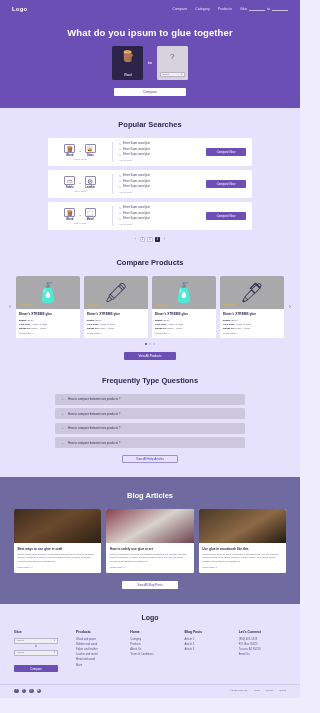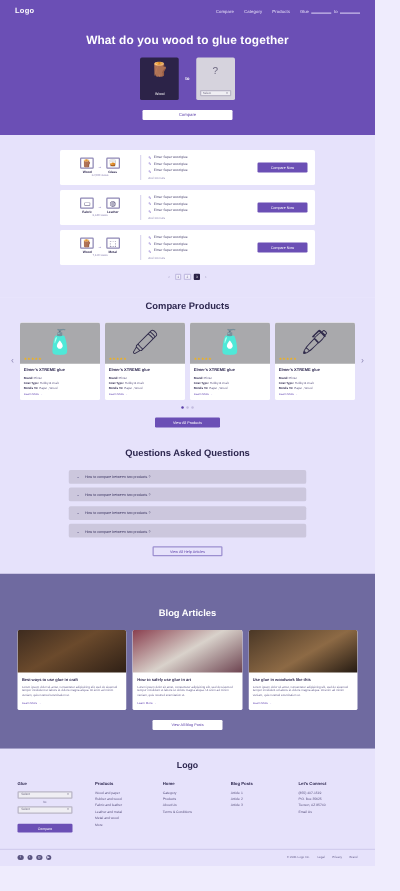--- a/index.html
+++ b/index.html
@@ -134,21 +134,21 @@
   
   .faqs { width: 190px; margin: 0 auto; display: flex; flex-direction: column; gap: 3.5px; }
   .faq {
     background: #ccc7dd; border-radius: 1.5px; height: 11px;
     display: flex; align-items: center; gap: 4px; padding: 0 6px;
   }
   .faq .chv { font-size: 3.5px; color: #5f5886; }
   .faq .q { font-size: 2.9px; color: #3a3460; }
 
   
-  .sec-blog { background: #6f6aa0; padding: 27px 0 15px; }
+  .sec-blog { background: #6f6aa0; padding: 14px 0 15px; }
   .sec-blog .sec-title { color: #fff; }
   .blogs { display: flex; gap: 5px; padding: 0 14px; }
   .bcard { flex: 1; background: #fff; border-radius: 1.5px; overflow: hidden; }
   .bimg { height: 34px; position: relative; }
   .bimg.one { background: linear-gradient(150deg,#3d2b1f 0%,#6b4a2c 45%,#2f2016 100%); }
   .bimg.two { background: linear-gradient(150deg,#8a3f4f 0%,#d9d2cb 50%,#6d4350 100%); }
   .bimg.three { background: linear-gradient(150deg,#4a3726 0%,#8d6a45 55%,#241a12 100%); }
   .bbody { padding: 3.5px; }
   .btitle { font-size: 3.2px; font-weight: bold; color: #2e2850; margin-bottom: 2px; }
   .bdesc { font-size: 2.4px; line-height: 1.5; color: #6a6390; }
@@ -205,41 +205,42 @@
         <a class="nav-link">Products</a>
         <div class="nav-glue">
           <span>Glue</span>
           <span class="nav-pill"></span>
           <span>to</span>
           <span class="nav-pill"></span>
         </div>
       </div>
     </nav>
 
-    <h1 class="hero-title">What do you wood to glue together</h1>
+    <h1 class="hero-title">What do you ipsum to glue together</h1>
 
     <div class="picker">
       <div class="card-dark">
         <span class="glyph">🪵</span>
         <span class="lbl">Wood</span>
       </div>
       <span class="to-label">to</span>
       <div class="card-grey">
         <span class="qmark">?</span>
         <div class="mini-select">
           <span>Select</span>
           <span class="caret">▾</span>
         </div>
       </div>
     </div>
 
     <button class="hero-btn">Compare</button>
   </section>
 
   <section class="sec sec-lav">
+    <h2 class="sec-title">Popular Searches</h2>
 
     <div class="searches">
 
       <div class="srow">
         <div class="pair">
           <div class="pair-top">
             <div class="mat">
               <span class="ico">🪵</span>
               <span class="mlbl">Wood</span>
             </div>
@@ -419,21 +420,21 @@
     <div class="dots">
       <span class="dot on"></span>
       <span class="dot"></span>
       <span class="dot"></span>
     </div>
 
     <button class="btn-solid">View All Products</button>
   </section>
 
   <section class="sec sec-lav" style="padding-top:2px">
-    <h2 class="sec-title">Questions Asked Questions</h2>
+    <h2 class="sec-title">Frequently Type Questions</h2>
     <div class="faqs">
       <div class="faq">
         <span class="chv">⌄</span>
         <span class="q">How to compare between two products ?</span>
       </div>
       <div class="faq">
         <span class="chv">⌄</span>
         <span class="q">How to compare between two products ?</span>
       </div>
       <div class="faq">

